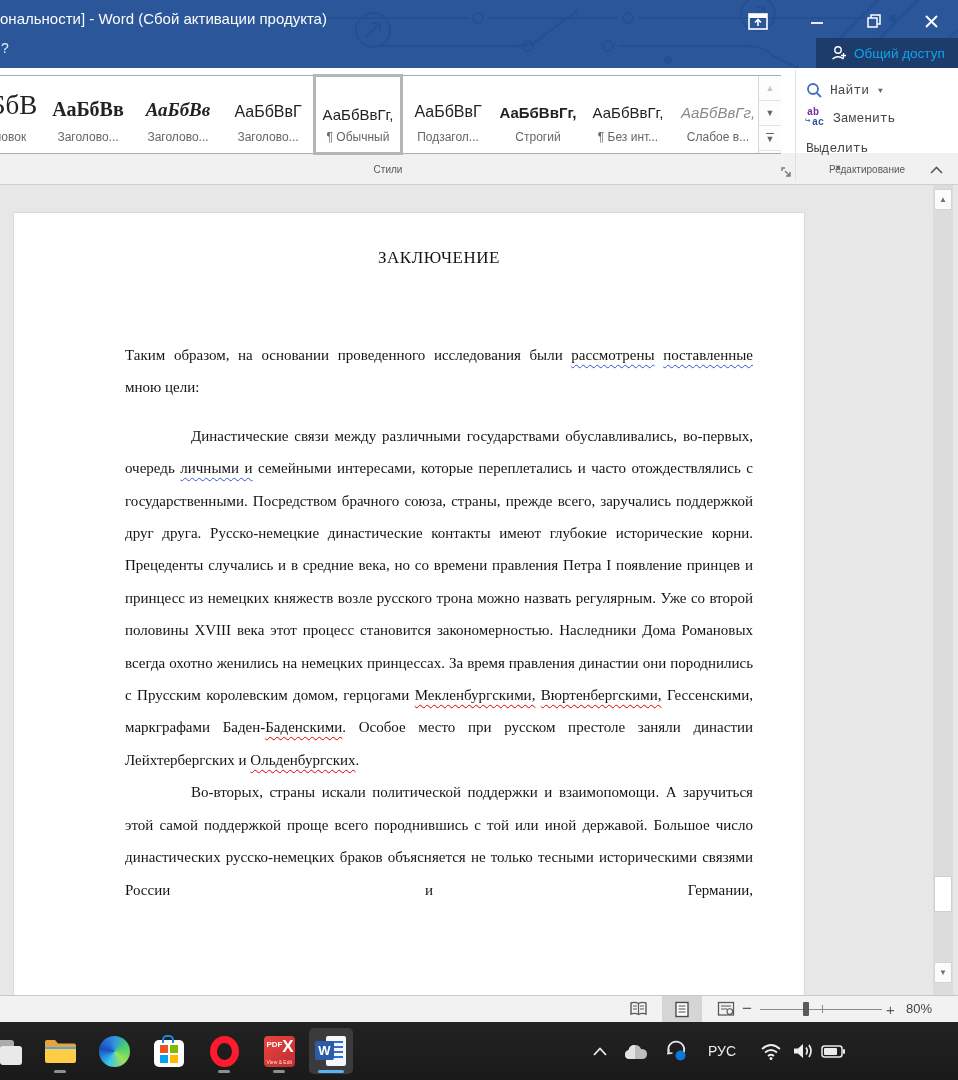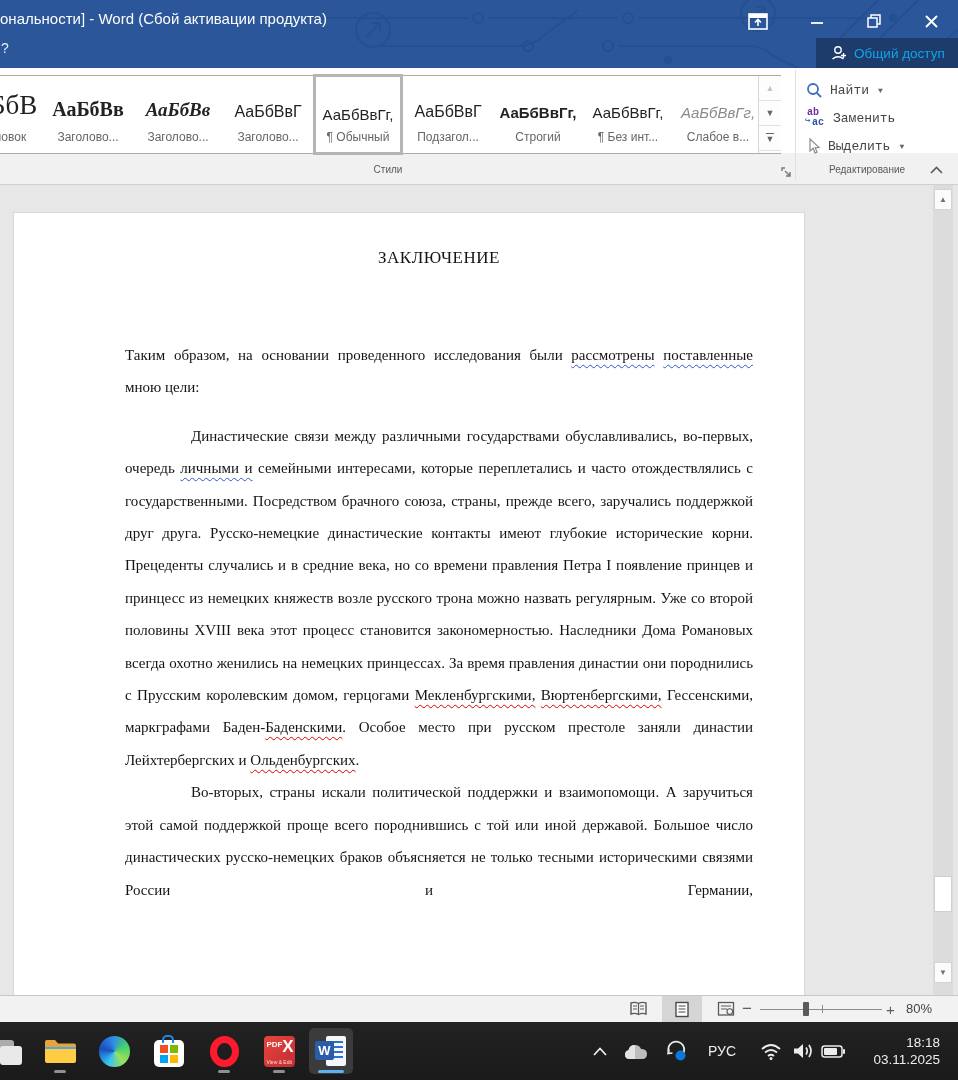--- a/index.html
+++ b/index.html
@@ -274,21 +274,21 @@
       <span class="dd">▼</span>
     </div>
     <div class="edit-row" style="top:38px;">
       <span class="replace-glyph">
         <span class="ab">ab</span>
         <span class="arr">↪</span>
         <span class="ac">ac</span>
       </span>
       <span>Заменить</span>
     </div>
-    <div class="edit-row" style="top:66px;">
+    <div class="edit-row" style="top:66px;flex-direction:column;">
       <svg width="15" height="17" viewBox="0 0 15 17">
         <path d="M4 1 L4 13 L7.2 10.2 L9 15 L11 14.2 L9.2 9.6 L13 9.4 Z" fill="#fff" stroke="#8a8a8a" stroke-width="1.2"></path>
       </svg>
       <span>Выделить</span>
       <span class="dd">▼</span>
     </div>
     <div class="group-label" id="editing-label">Редактирование</div>
 
     <div id="ribbon-collapse">
       <svg width="13" height="8" viewBox="0 0 13 8">
@@ -429,19 +429,15 @@
         <path d="M14 5.5 Q16.5 9 14 12.5 M17 3 Q21 9 17 15" fill="none" stroke="#ECECEC" stroke-width="1.7"></path>
       </svg>
     </div>
     <div class="tray" id="tray-batt">
       <svg width="24" height="13" viewBox="0 0 24 13">
         <rect x="1" y="1" width="20" height="11" rx="2.5" fill="none" stroke="#ECECEC" stroke-width="1.5"></rect>
         <rect x="3" y="3" width="13" height="7" rx="1" fill="#ECECEC"></rect>
         <rect x="22" y="4" width="2" height="5" rx="1" fill="#ECECEC"></rect>
       </svg>
     </div>
-    <div class="tray" id="tray-clock">
-      <span>18:18</span>
-      <span>03.11.2025</span>
-    </div>
   </div>
 
 </div>
 
 </body></html>

